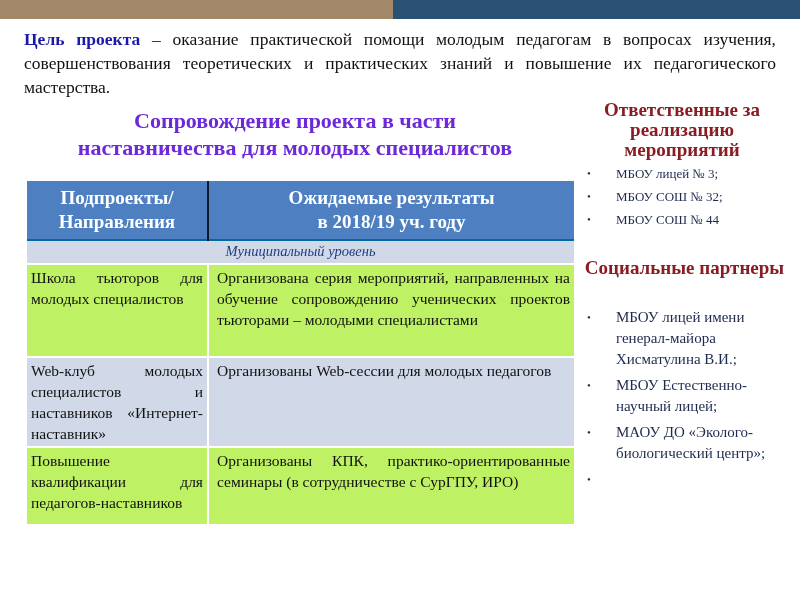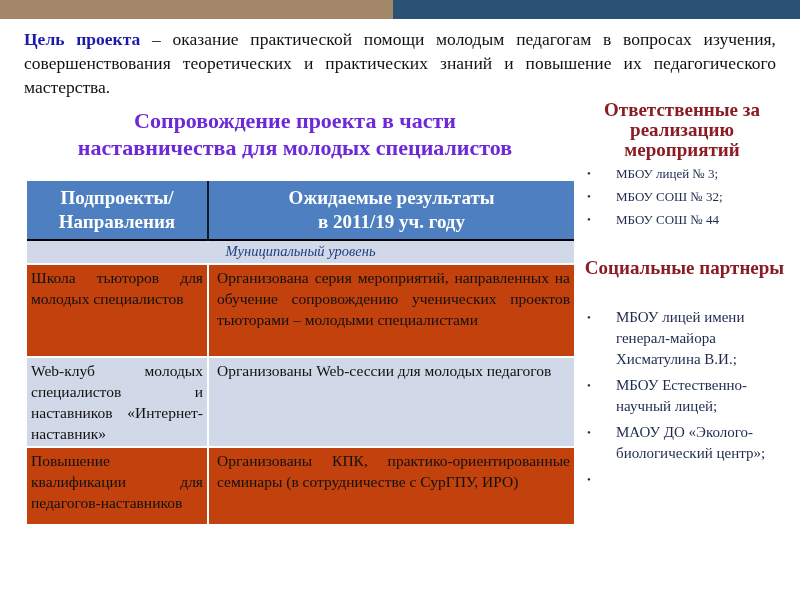--- a/index.html
+++ b/index.html
@@ -31,28 +31,28 @@
   table.main col.c2 { width: 366px; }
   table.main th {
     background: #4e7fc0; color: #ffffff; font-weight: bold;
     font-size: 19px; line-height: 24px; text-align: center;
     height: 59px; border-right: 2px solid #0f172a; padding: 4px 4px;
   }
   table.main th:last-child { border-right: none; }
   table.main tr.level td {
     background: #d1d9e8; color: #1f3e82; font-style: italic;
     text-align: center; font-size: 14.5px; height: 24px; padding: 0;
-    border-top: 2px solid #000000;
+    border-top: 2px solid #0369a1;
   }
   table.main td {
     vertical-align: top; padding: 2px 4px 2px 4px;
     text-align: justify; border-top: 2px solid #ffffff; border-right: 2px solid #ffffff;
   }
   table.main td:last-child { border-right: none; padding-left: 8px; padding-right: 4px; }
-  table.main tr.r-light td { background: #c2410c; }
+  table.main tr.r-light td { background: #bef264; }
   table.main tr.r-dark td { background: #d1d9e8; }
   table.main tr.row1 td { height: 93px; }
   table.main tr.row2 td { height: 88px; }
   table.main tr.row3 td { height: 77px; }
 
   .right-panel { position: absolute; left: 582px; top: 100px; width: 218px; }
   .panel-title {
     color: #8a1c24; font-weight: bold; text-align: center;
     font-size: 19px; line-height: 20px;
   }
@@ -88,21 +88,21 @@
       <col class="c2">
     </colgroup>
   <thead>
     <tr>
       <th>
         <span>Подпроекты/</span><br>
         <span>Направления</span>
       </th>
       <th>
         <span>Ожидаемые результаты</span><br>
-        <span>в 2011/19 уч. году</span>
+        <span>в 2018/19 уч. году</span>
       </th>
     </tr>
   </thead>
   <tbody>
     <tr class="level">
       <td colspan="2">Муниципальный уровень</td>
     </tr>
     <tr class="r-light row1">
       <td>Школа тьюторов для молодых специалистов</td>
       <td>Организована серия мероприятий, направленных на обучение сопровождению ученических проектов тьюторами – молодыми специалистами</td>

